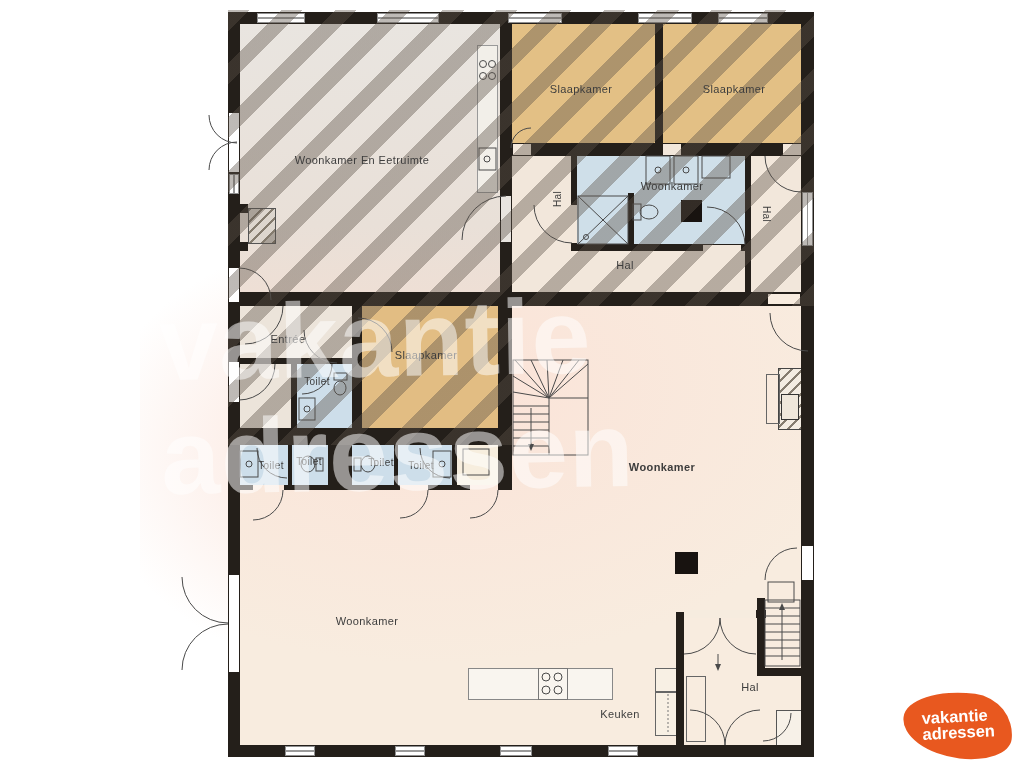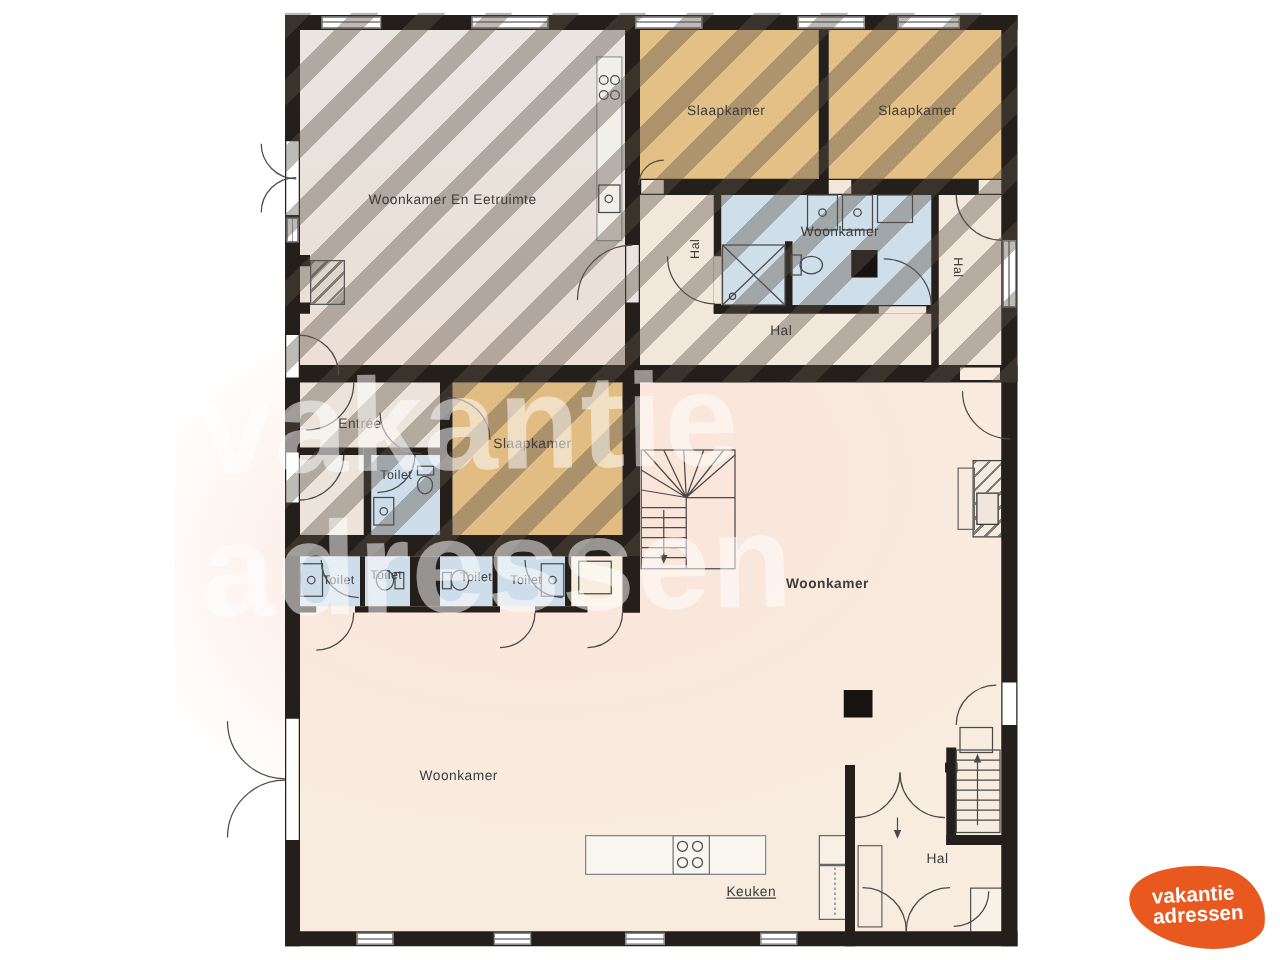--- a/index.html
+++ b/index.html
@@ -241,21 +241,21 @@
   <div class="label" style="left:625px;top:265px;">Hal</div>
   <div class="label" style="left:288px;top:339px;">Entrée</div>
   <div class="label" style="left:426px;top:355px;">Slaapkamer</div>
   <div class="label small" style="left:317px;top:381px;">Toilet</div>
   <div class="label small" style="left:271px;top:465px;">Toilet</div>
   <div class="label small" style="left:309px;top:461px;">Toilet</div>
   <div class="label small" style="left:381px;top:462px;">Toilet</div>
   <div class="label small" style="left:421px;top:465px;">Toilet</div>
   <div class="label" style="left:662px;top:467px;font-weight:bold;">Woonkamer</div>
   <div class="label" style="left:367px;top:621px;">Woonkamer</div>
-  <div class="label" style="left:601px;top:714px;text-decoration:underline;">Keuken</div>
+  <div class="label" style="left:620px;top:714px;">Keuken</div>
   <div class="label" style="left:750px;top:687px;">Hal</div>
 
   <div id="watermark">
     <div>vakantie</div>
     <div>adressen</div>
   </div>
 
   <div id="logo">
     <div class="blob">
       <div class="txt">

